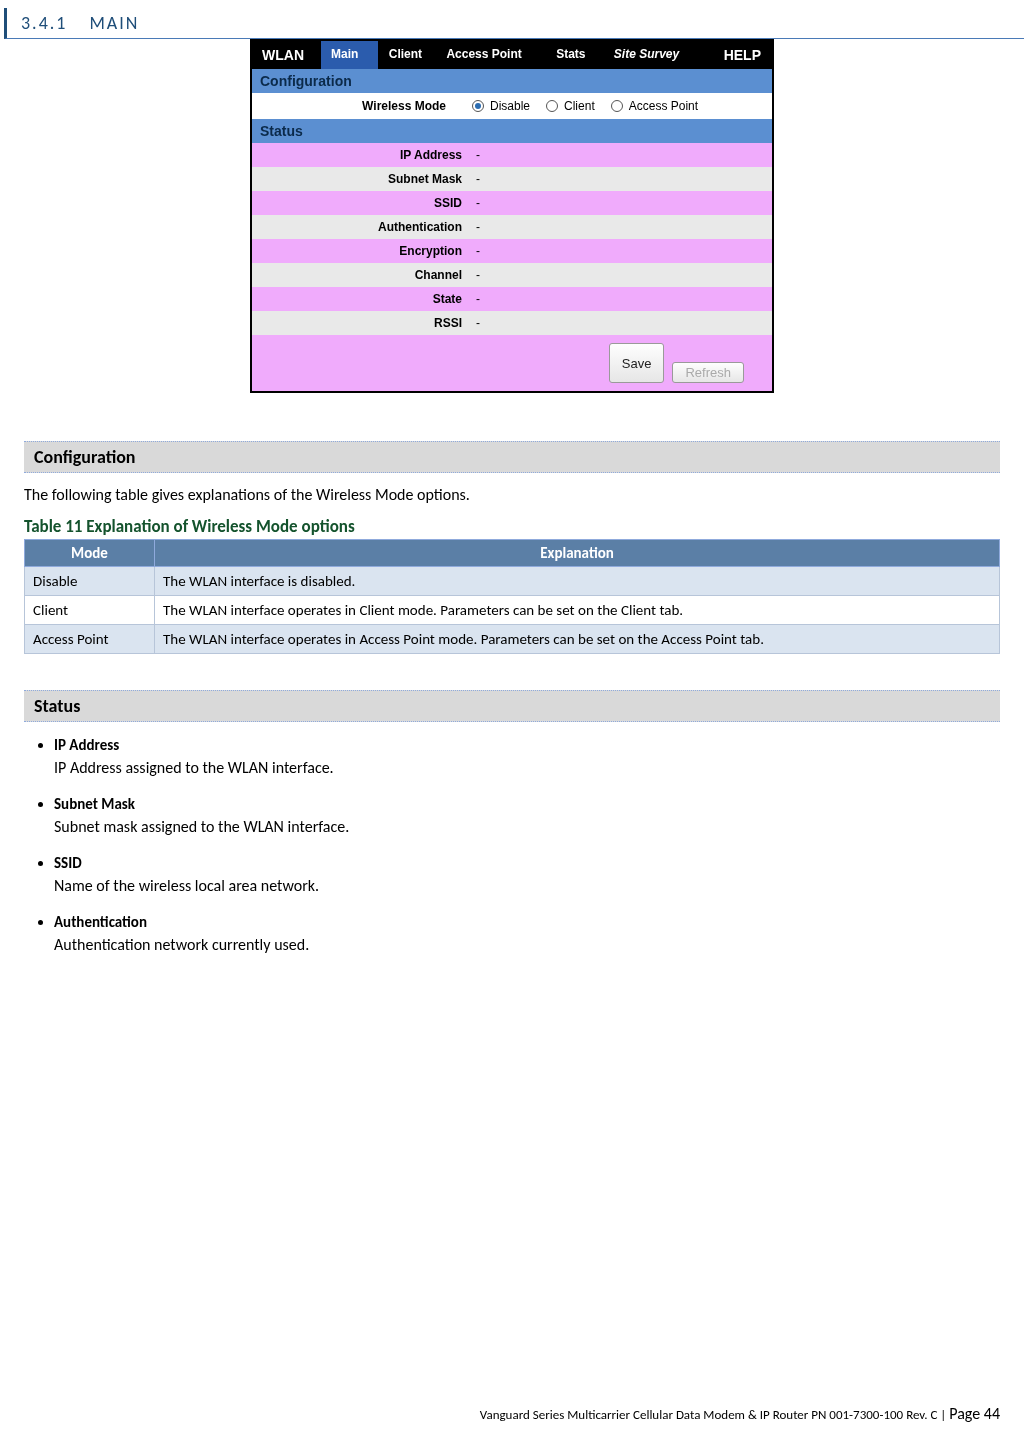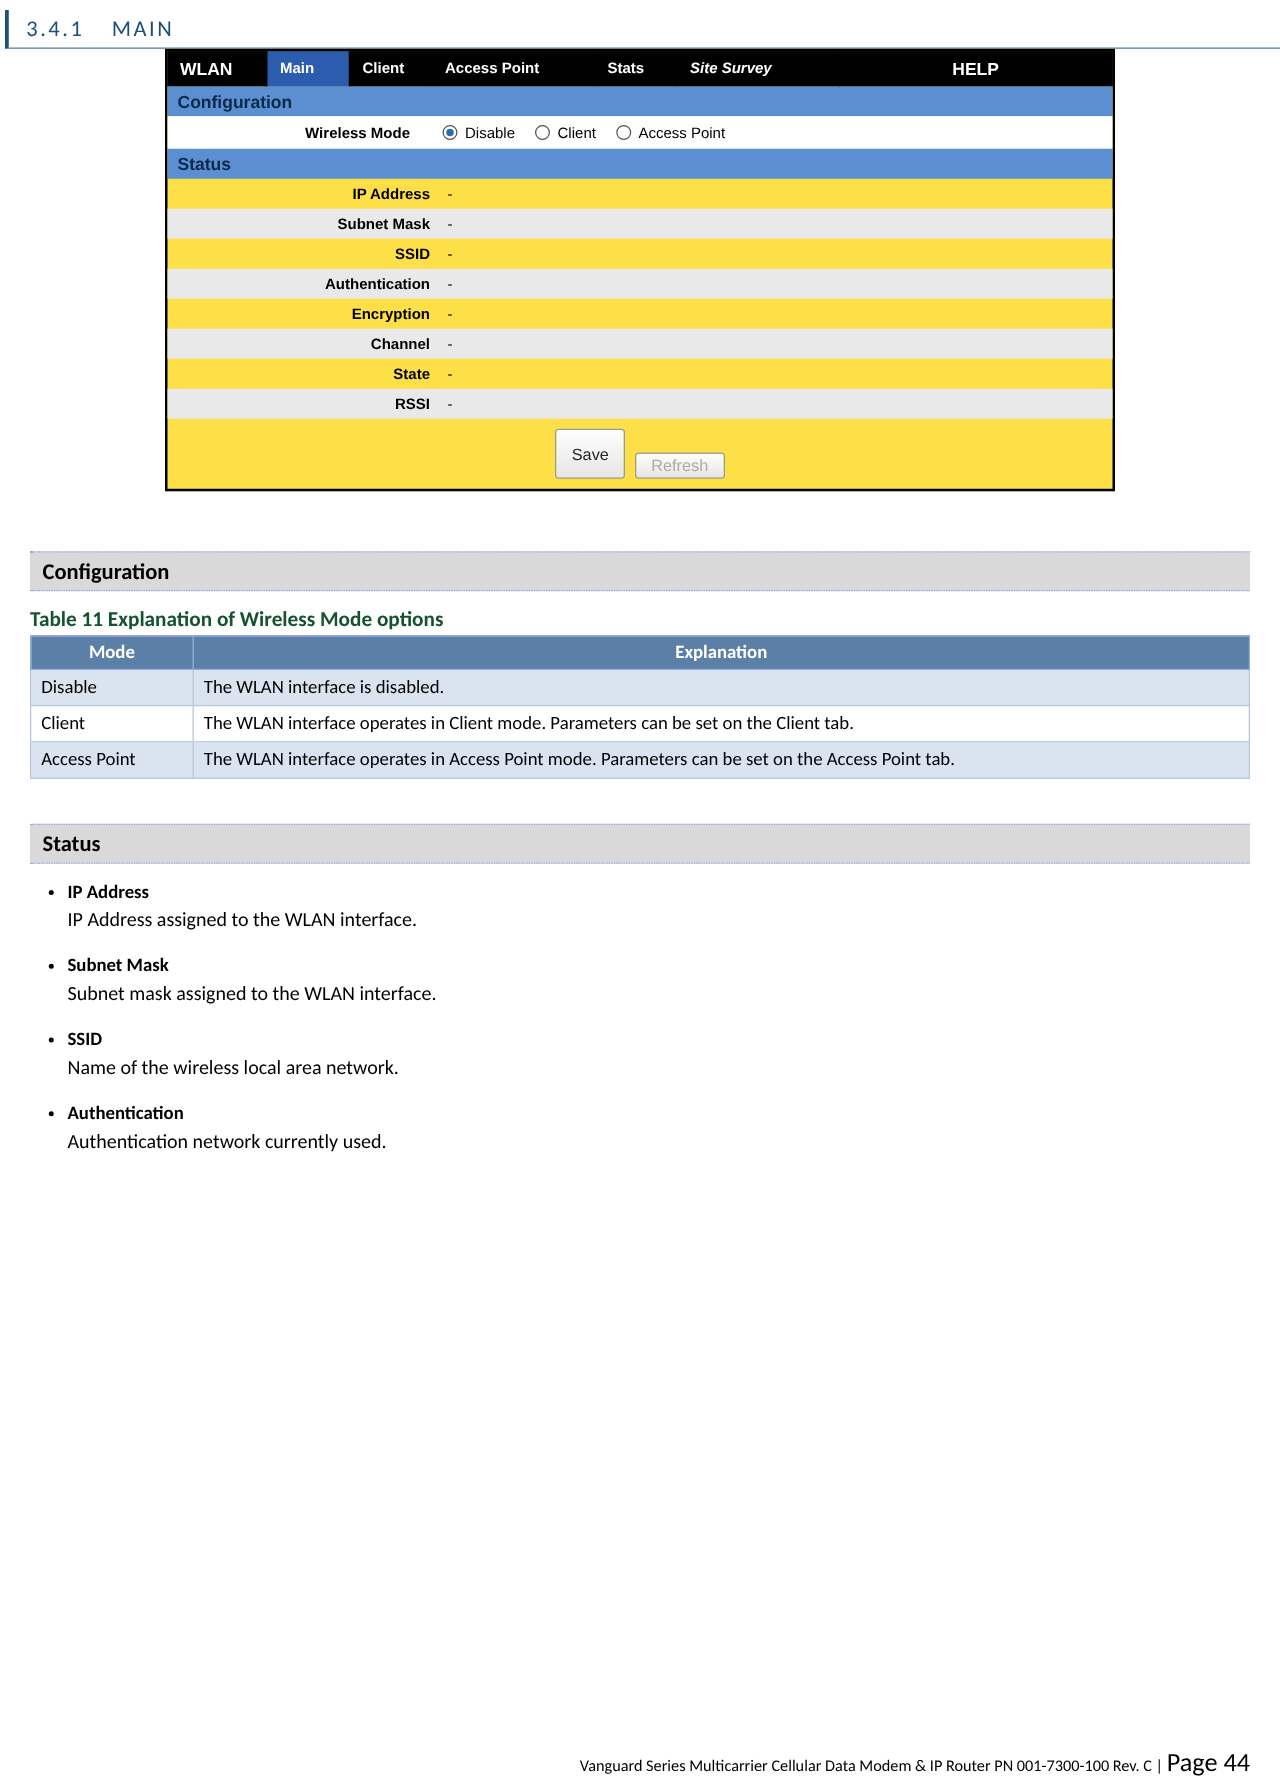--- a/index.html
+++ b/index.html
@@ -36,24 +36,24 @@
     }
 
     .figure-caption {
       color: #4472c4;
       font-weight: bold;
       font-size: 13px;
       margin: 36px 0 10px 24px;
     }
 
     .wlan-panel {
-      width: 760px;
+      width: 524px;
       margin: 0 auto;
       border: 2px solid #000;
-      background: #fde047;
+      background: #f0abfc;
       font-family: Verdana, Arial, sans-serif;
       font-size: 12px;
     }
     .wlan-tabs {
       display: flex;
       background: #000;
       color: #fff;
     }
     .wlan-tab {
       padding: 6px 10px;
@@ -116,23 +116,23 @@
     .status-label {
       width: 220px;
       text-align: right;
       font-weight: bold;
       padding-right: 10px;
     }
     .status-val { padding-left: 4px; }
 
     .button-row {
       display: flex;
-      justify-content: center;
+      justify-content: flex-end;
       gap: 8px;
-      padding: 8px 12px;
+      padding: 8px 28px;
     }
     .btn {
       font-family: Arial, sans-serif;
       font-size: 13px;
       padding: 2px 12px;
       border: 1px solid #9a9a9a;
       border-radius: 3px;
       background: linear-gradient(#fefefe, #e6e6e6);
       color: #222;
     }
@@ -199,21 +199,21 @@
     .bt { font-weight: bold; display:block; margin-bottom: 4px; }
     .bd { font-size: 16px; }
 
     .footer {
       position: absolute;
       bottom: 18px;
       right: 24px;
       font-size: 13px;
       color: #000;
     }
-    .footer .big { font-size: 21px; }
+    .footer .big { font-size: 16px; }
   </style>
 </head>
 <body>
 <div class="page-wrap">
 
 <div class="section-number-bar">
   <span class="section-number">3.4.1</span>
   <span class="section-title">MAIN</span>
 </div>
 
@@ -278,20 +278,21 @@
     <div class="status-val">-</div>
   </div>
 
   <div class="button-row">
     <button class="btn">Save</button>
     <button class="btn disabled">Refresh</button>
   </div>
 </div>
 
 <div class="h-config">Configuration</div>
+<div class="body-text">The following table gives explanations of the Wireless Mode options.</div>
 
 <div class="table-caption">Table 11 Explanation of Wireless Mode options</div>
 
 <table class="expl-table">
   <thead>
     <tr>
       <th>Mode</th>
       <th>Explanation</th>
     </tr>
   </thead>

